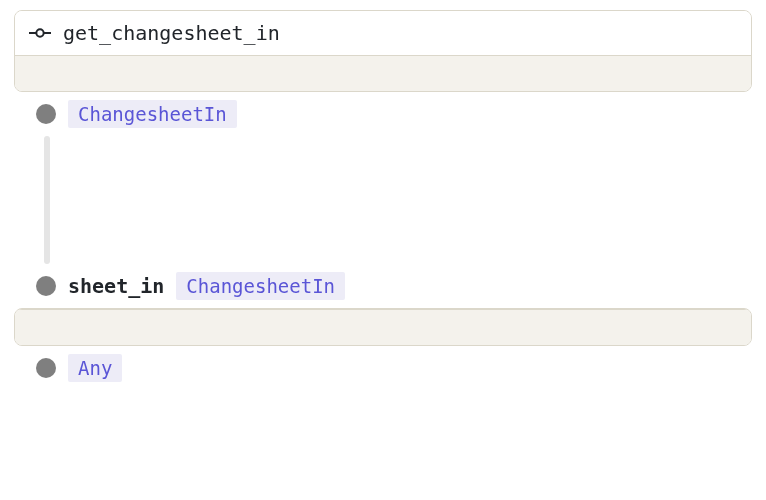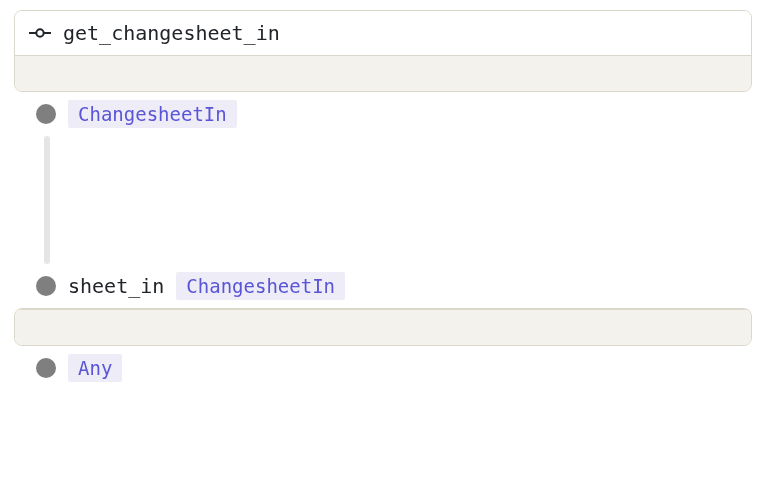--- a/index.html
+++ b/index.html
@@ -62,20 +62,21 @@
   .port-dot {
     width: 20px;
     height: 20px;
     border-radius: 50%;
     background: #7f7f7f;
     flex-shrink: 0;
   }
   .port-label {
     font-size: 20px;
     color: #21252a;
+    font-weight: bold;
   }
   .type-badge {
     display: inline-block;
     background: #edecf7;
     color: #5a55d6;
     border-radius: 2px;
     padding: 3px 10px;
     font-size: 19px;
     font-family: inherit;
   }

